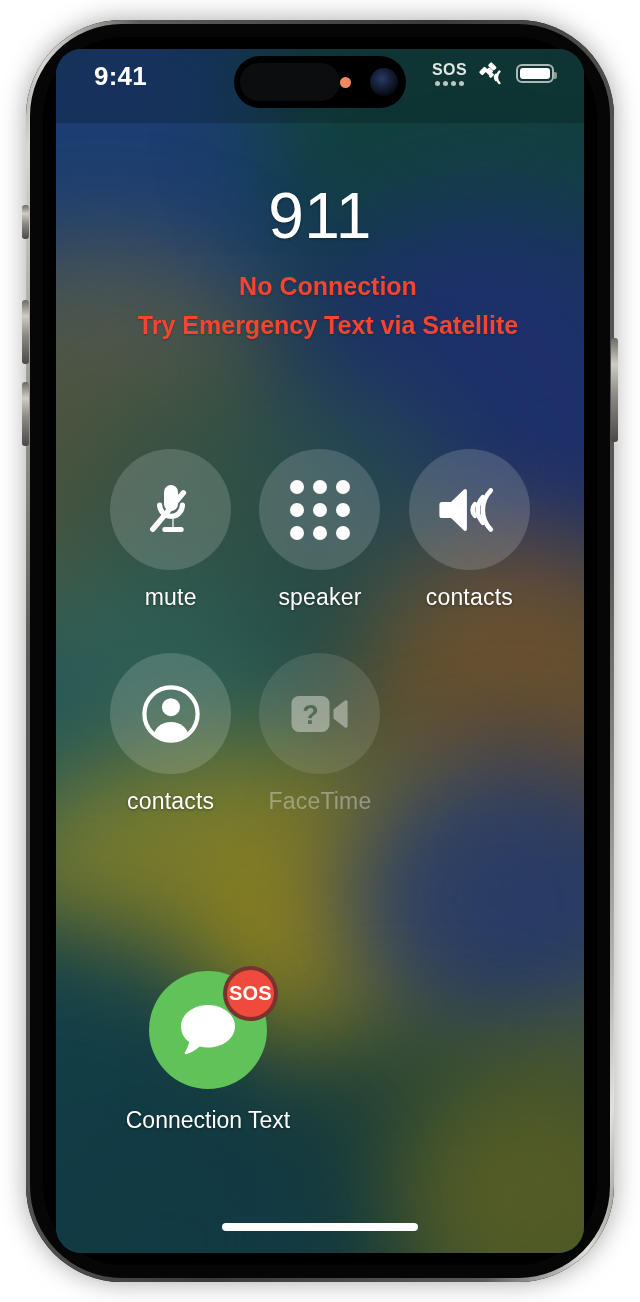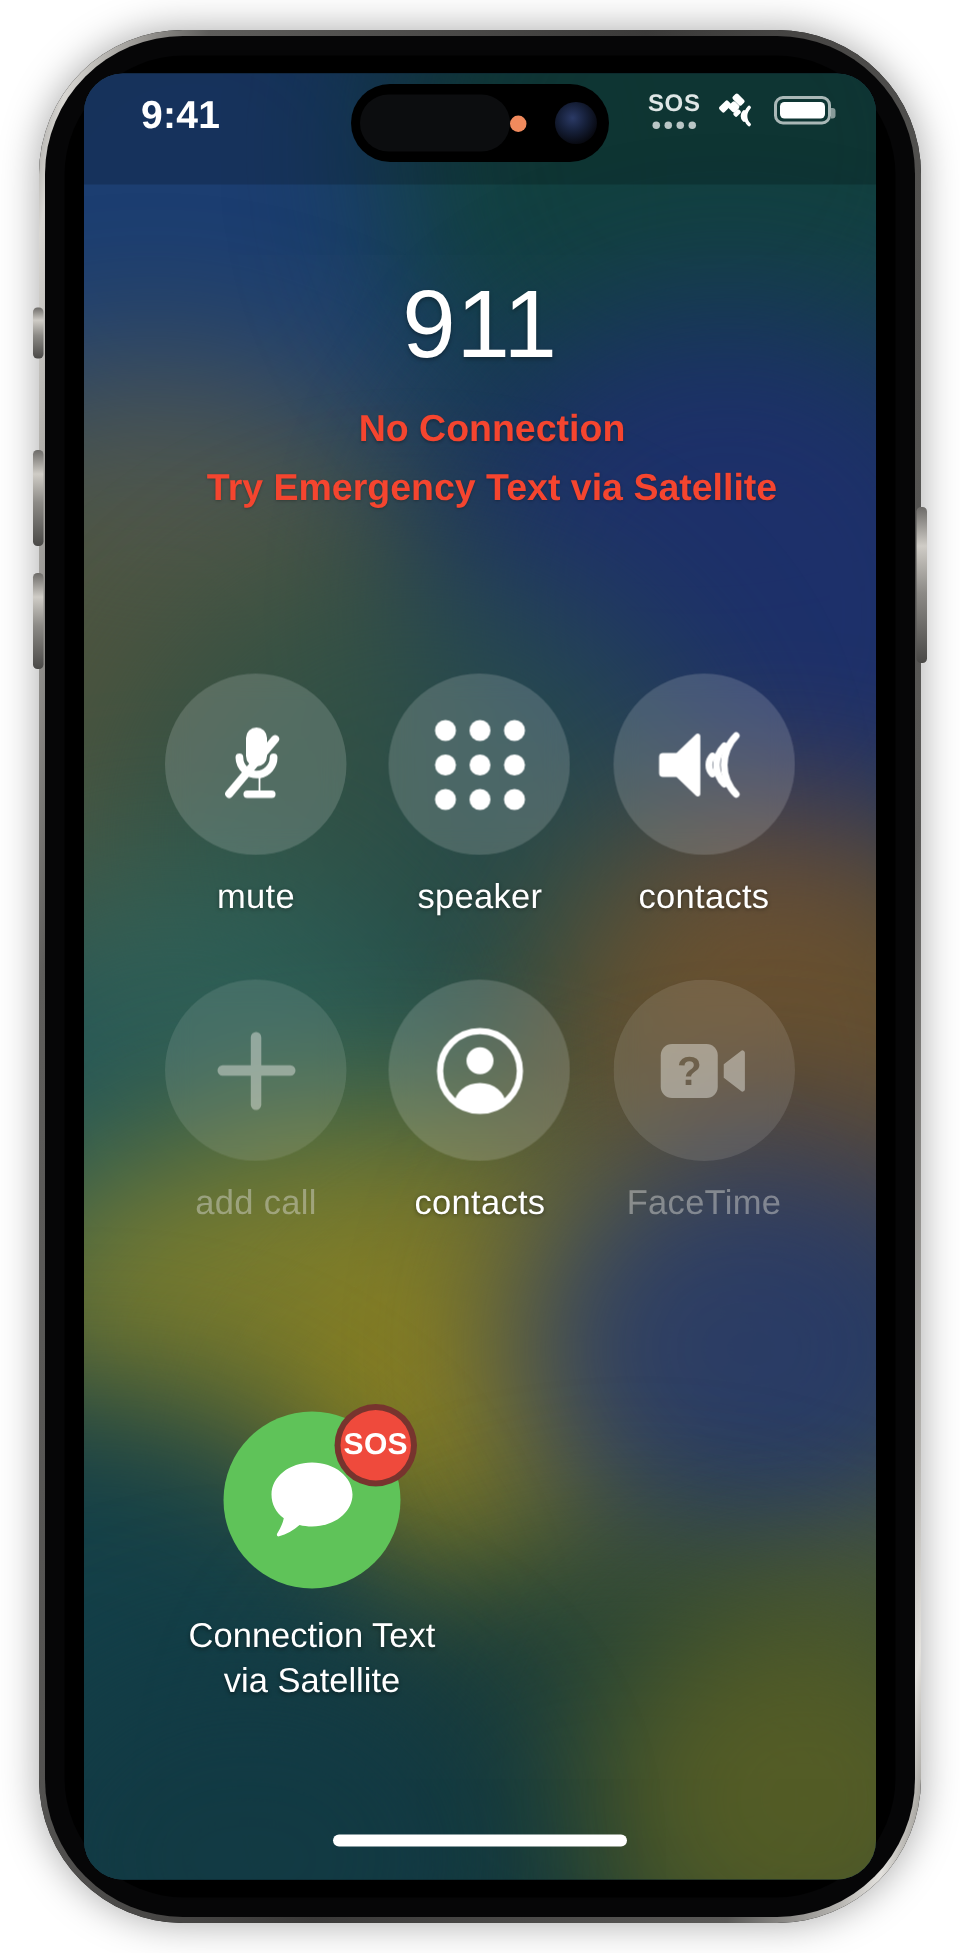--- a/index.html
+++ b/index.html
@@ -289,31 +289,20 @@
               <path d="M4 19h9l13-12.5a1.7 1.7 0 0 1 2.9 1.2v38.6a1.7 1.7 0 0 1-2.9 1.2L13 35H4a2.6 2.6 0 0 1-2.6-2.6V21.6A2.6 2.6 0 0 1 4 19z"></path>
               <path d="M35.4 19.4a2.3 2.3 0 0 1 3.3 3.2 6.3 6.3 0 0 0 0 8.8 2.3 2.3 0 0 1-3.3 3.2 10.9 10.9 0 0 1 0-15.2z"></path>
               <path d="M43.3 12.6a2.3 2.3 0 0 1 3.3 3.2 15.9 15.9 0 0 0 0 22.4 2.3 2.3 0 0 1-3.3 3.2 20.5 20.5 0 0 1 0-28.8z"></path>
               <path d="M51.2 5.8a2.3 2.3 0 0 1 3.3 3.2 25.5 25.5 0 0 0 0 36 2.3 2.3 0 0 1-3.3 3.2 30.1 30.1 0 0 1 0-42.4z"></path>
             </g>
           </svg>
         </div>
         <div class="cell-label">contacts</div>
       </div>
 
-      <div class="cell disabled">
-        <div class="circle">
-          <svg class="glyph dim" width="58" height="58" viewBox="0 0 58 58">
-            <g fill="#e8e8e4">
-              <rect x="25.2" y="3" width="7" height="52" rx="3.5"></rect>
-              <rect x="3" y="25.2" width="52" height="7" rx="3.5"></rect>
-            </g>
-          </svg>
-        </div>
-        <div class="cell-label">add call</div>
-      </div>
 
       <div class="cell">
         <div class="circle">
           <svg class="glyph" width="60" height="60" viewBox="0 0 60 60">
             <defs>
               <clipPath id="cclip">
                   <circle cx="30" cy="30" r="25.5"></circle>
                 </clipPath>
             </defs>
             <circle cx="30" cy="30" r="26.6" fill="none" stroke="#ffffff" stroke-width="4.2"></circle>
@@ -349,21 +338,20 @@
 
       <div class="act">
         <div class="act-circle act-sat">
           <svg width="66" height="62" viewBox="0 0 66 62">
             <path d="M33 6c15.2 0 27 9.6 27 21.3 0 11.7-11.8 21.3-27 21.3-2.9 0-5.7-.35-8.3-1-4 3.7-8.9 6.3-13.6 7.6-1.1.3-1.9-.8-1.3-1.8 2.2-3.4 3.8-7.2 4.4-10.3C8.9 39.3 6 33.7 6 27.3 6 15.6 17.8 6 33 6z" fill="#ffffff"></path>
           </svg>
           <div class="sos-badge">SOS</div>
         </div>
         <div class="act-label">
           <div>Connection Text</div>
-          <div>via Satellite</div>
         </div>
       </div>
 
     </div>
 
     <div class="home-indicator"></div>
 
   </div>
 </div>
 

